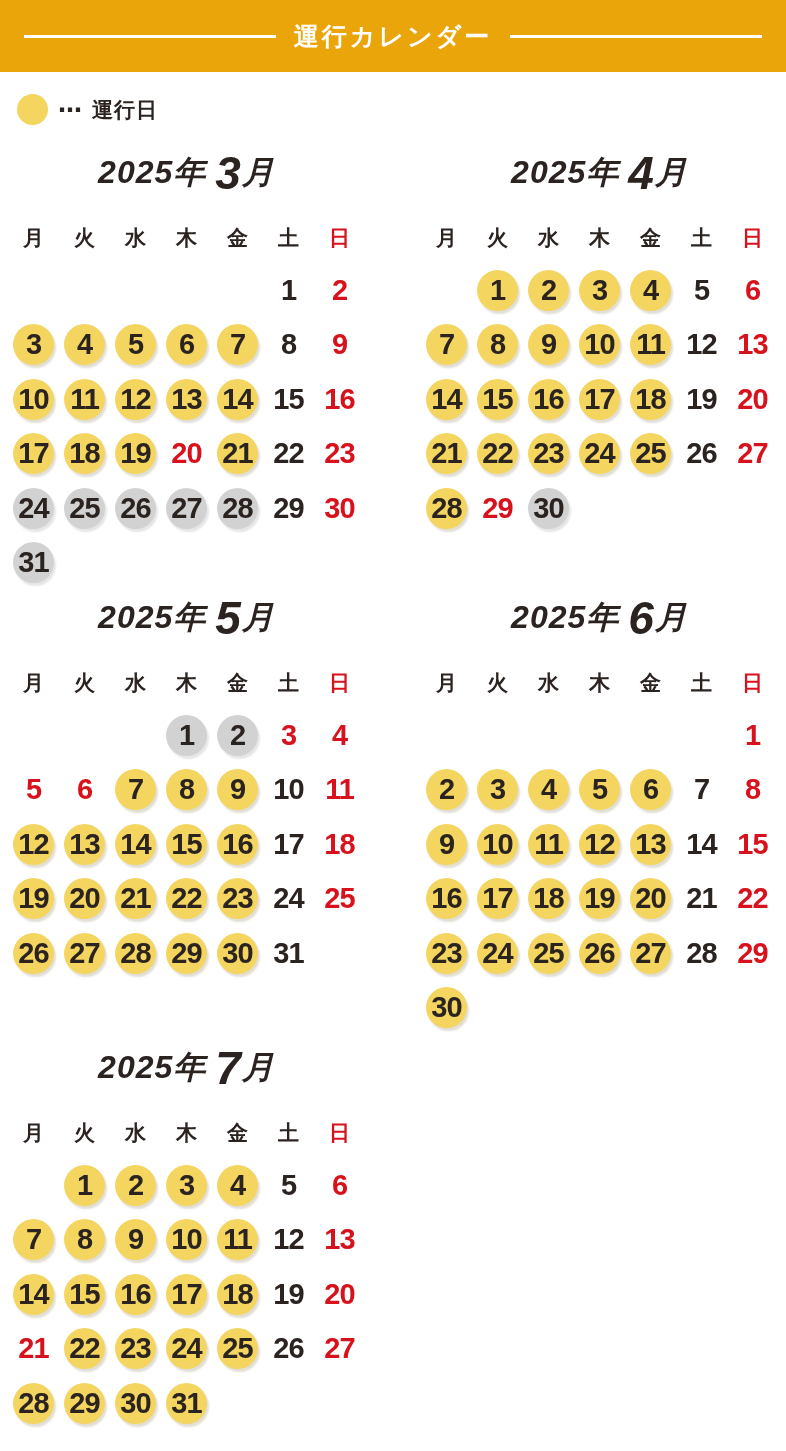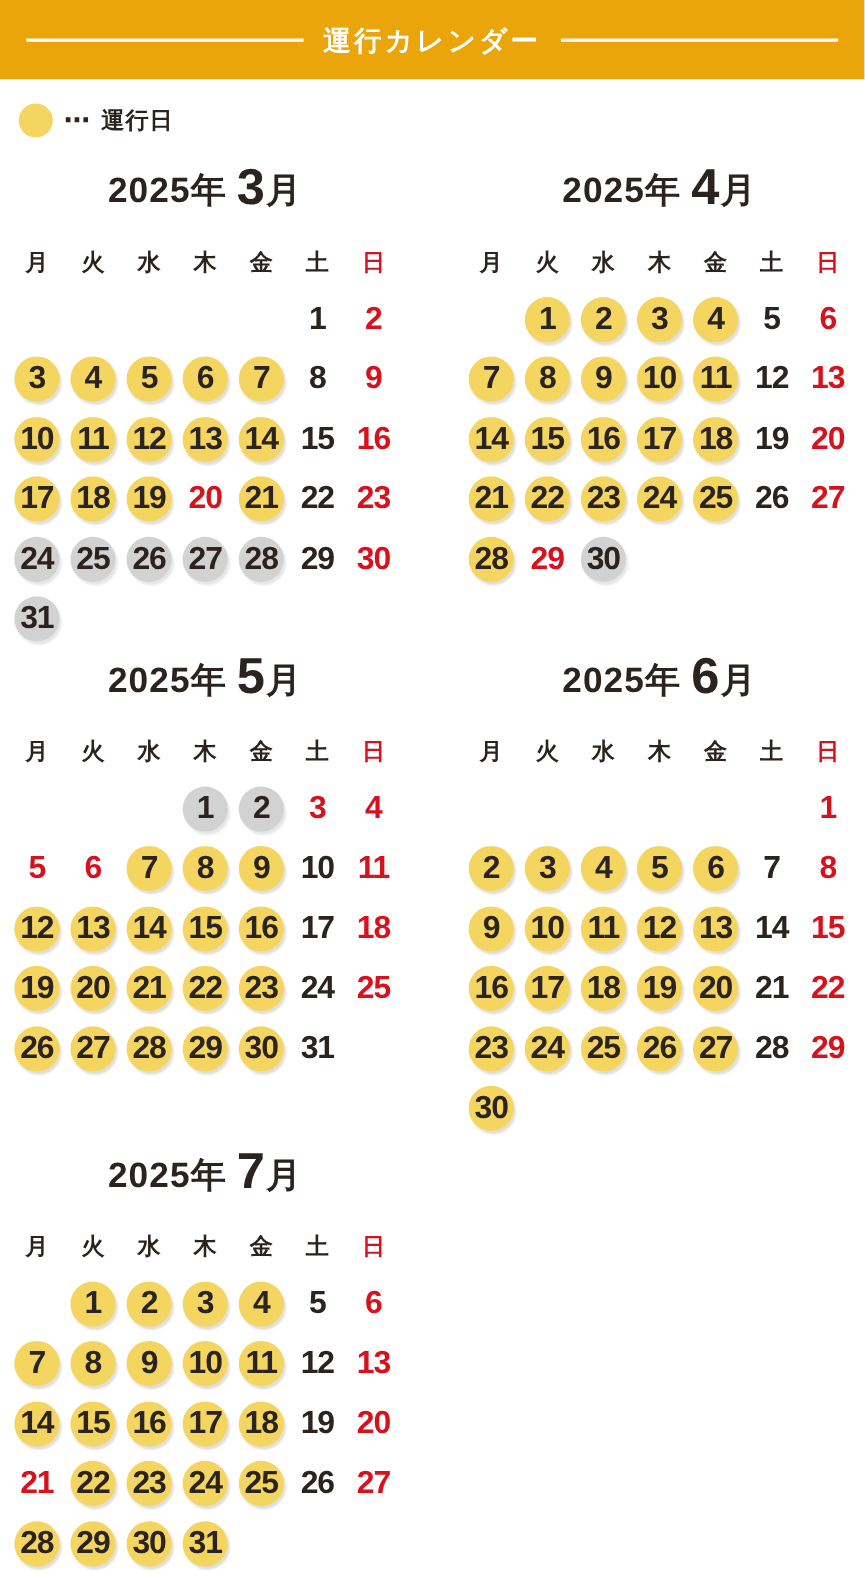--- a/index.html
+++ b/index.html
@@ -34,22 +34,22 @@
   .legend-dots{font-size:24px;font-weight:bold;line-height:31px;}
   .legend-label{font-size:21px;font-weight:bold;line-height:31px;letter-spacing:1px;}
   
   .cal-grid{
     display:grid;grid-template-columns:393px 393px;grid-template-rows:445px 450px auto;
   }
   .cal{width:357px;margin-left:8px;}
   .cal.right{margin-left:28px;}
   .cal-title{
     height:46px;margin-bottom:22px;
-    display:flex;align-items:flex-end;justify-content:center;
-    font-weight:bold;letter-spacing:1px;
+    display:flex;align-items:center;justify-content:center;
+    font-weight:bold;letter-spacing:1px;font-style:italic;
   }
   .cal-title .year{font-size:32px;}
   .cal-title .mnum{font-size:46px;margin-left:9px;}
   .cal-title .msuf{font-size:32px;}
   .wk-row,.day-row{display:flex;}
   .wk{
     width:51px;height:40px;display:flex;align-items:center;justify-content:center;
     font-size:21px;font-weight:bold;
   }
   .wk.sun{color:var(--red);}

